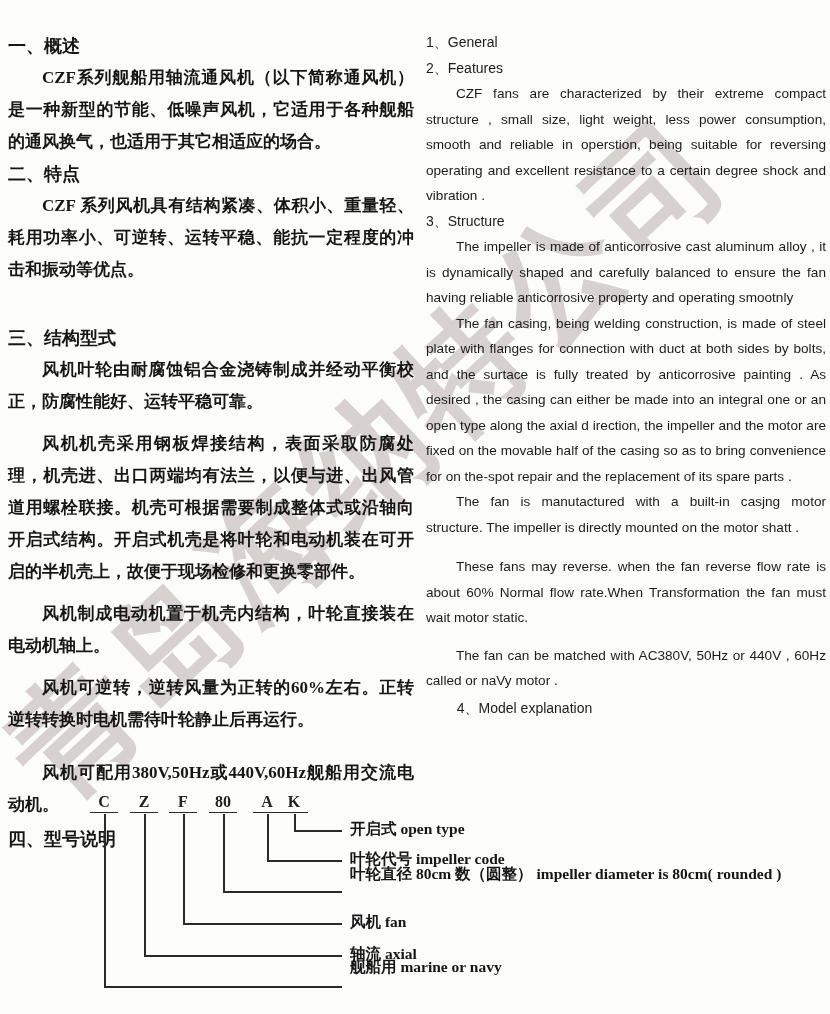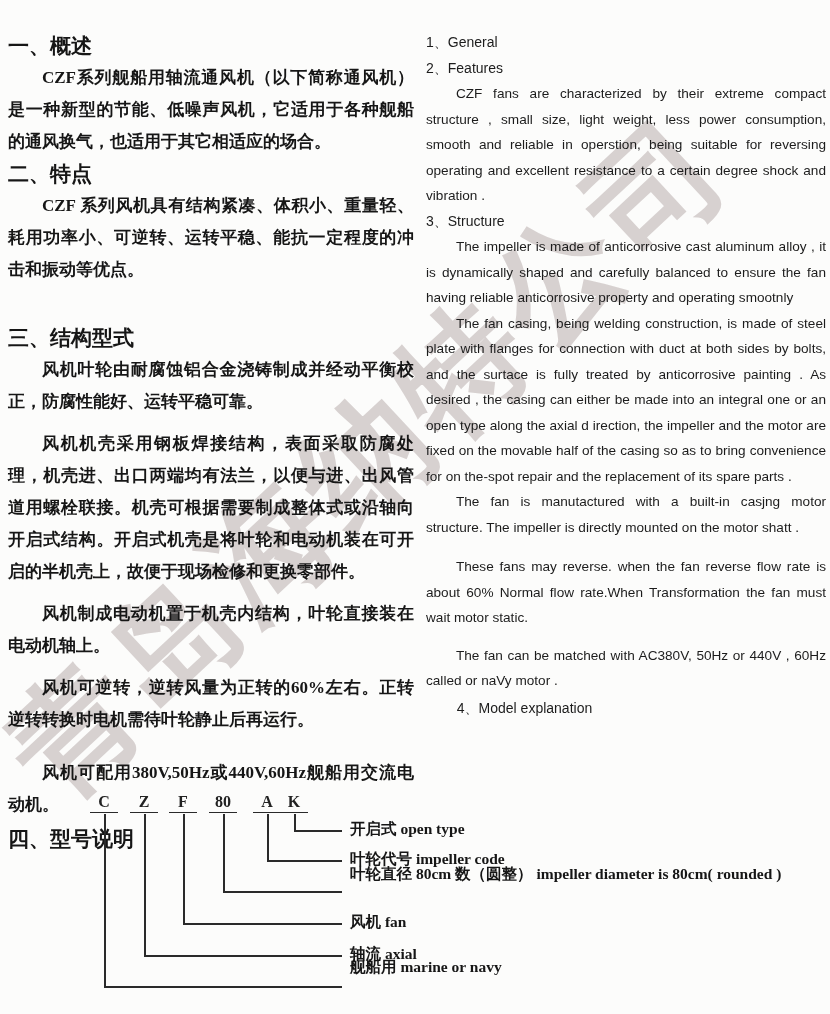--- a/index.html
+++ b/index.html
@@ -19,21 +19,21 @@
     color:rgba(160,144,144,0.40); z-index:0; pointer-events:none;
   }
 
   
   .col { position:absolute; top:30px; z-index:1; }
   .col-left  { left:8px;  width:406px; }
   .col-right { left:426px; width:400px; }
 
   .zh { font-size:17px; line-height:32px; font-weight:bold; text-align:justify;
         font-family:"Liberation Serif", serif; color:#161616; }
-  .zh h3 { font-size:21px; margin:0; line-height:32px; font-weight:bold; }
+  .zh h3 { font-size:18px; margin:0; line-height:32px; font-weight:bold; }
   .zh p  { margin:0; text-indent:2em; }
   .zh .h3-struct { margin-top:36px; }
   .zh .p-gap10 { margin-top:10px; }
   .zh .p-gap8  { margin-top:21px; }
   .zh .h4 { margin-top:2px; }
 
   .en { font-size:13.6px; line-height:25.5px; text-align:justify; color:#1c1c1c; }
   .en h3 { font-size:14px; font-weight:normal; margin:0; line-height:25.5px; }
   .en p  { margin:0; text-indent:2.2em; }
   .en .p-gap14 { margin-top:14px; }

